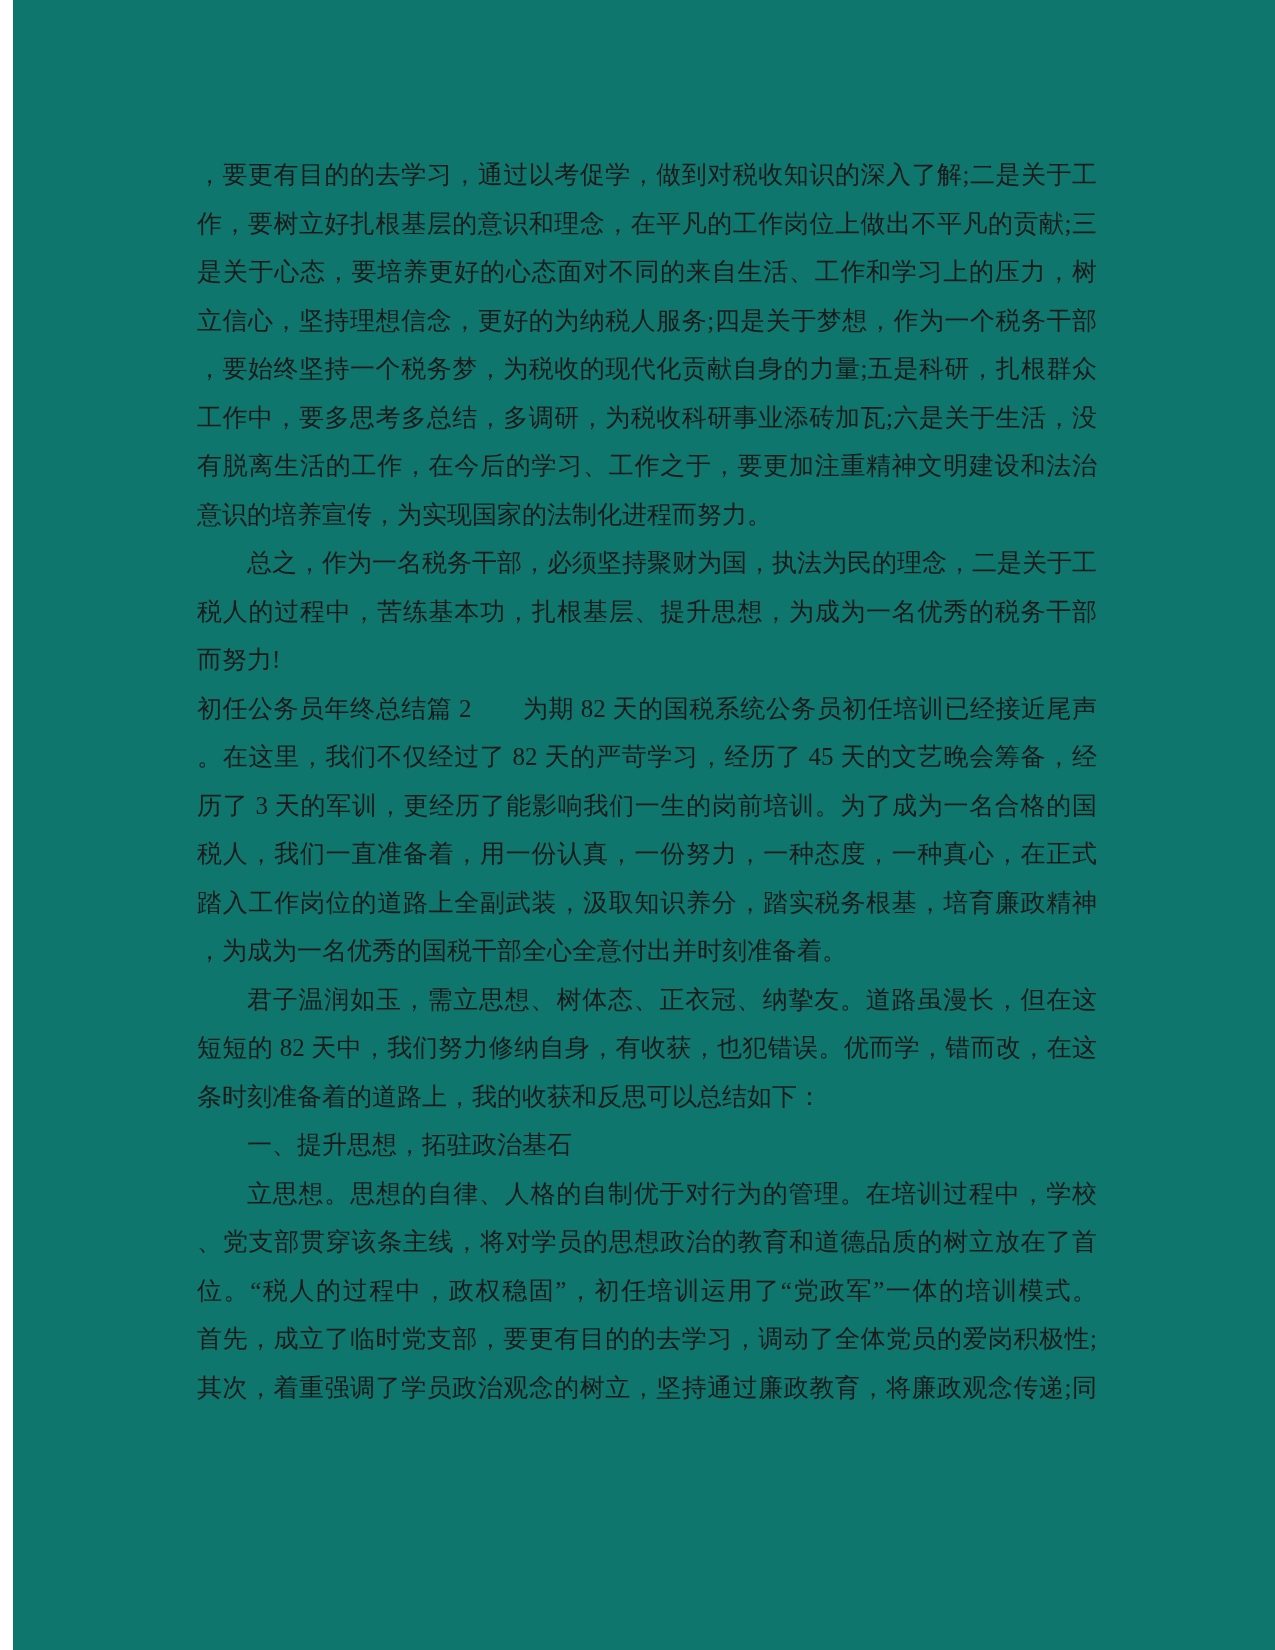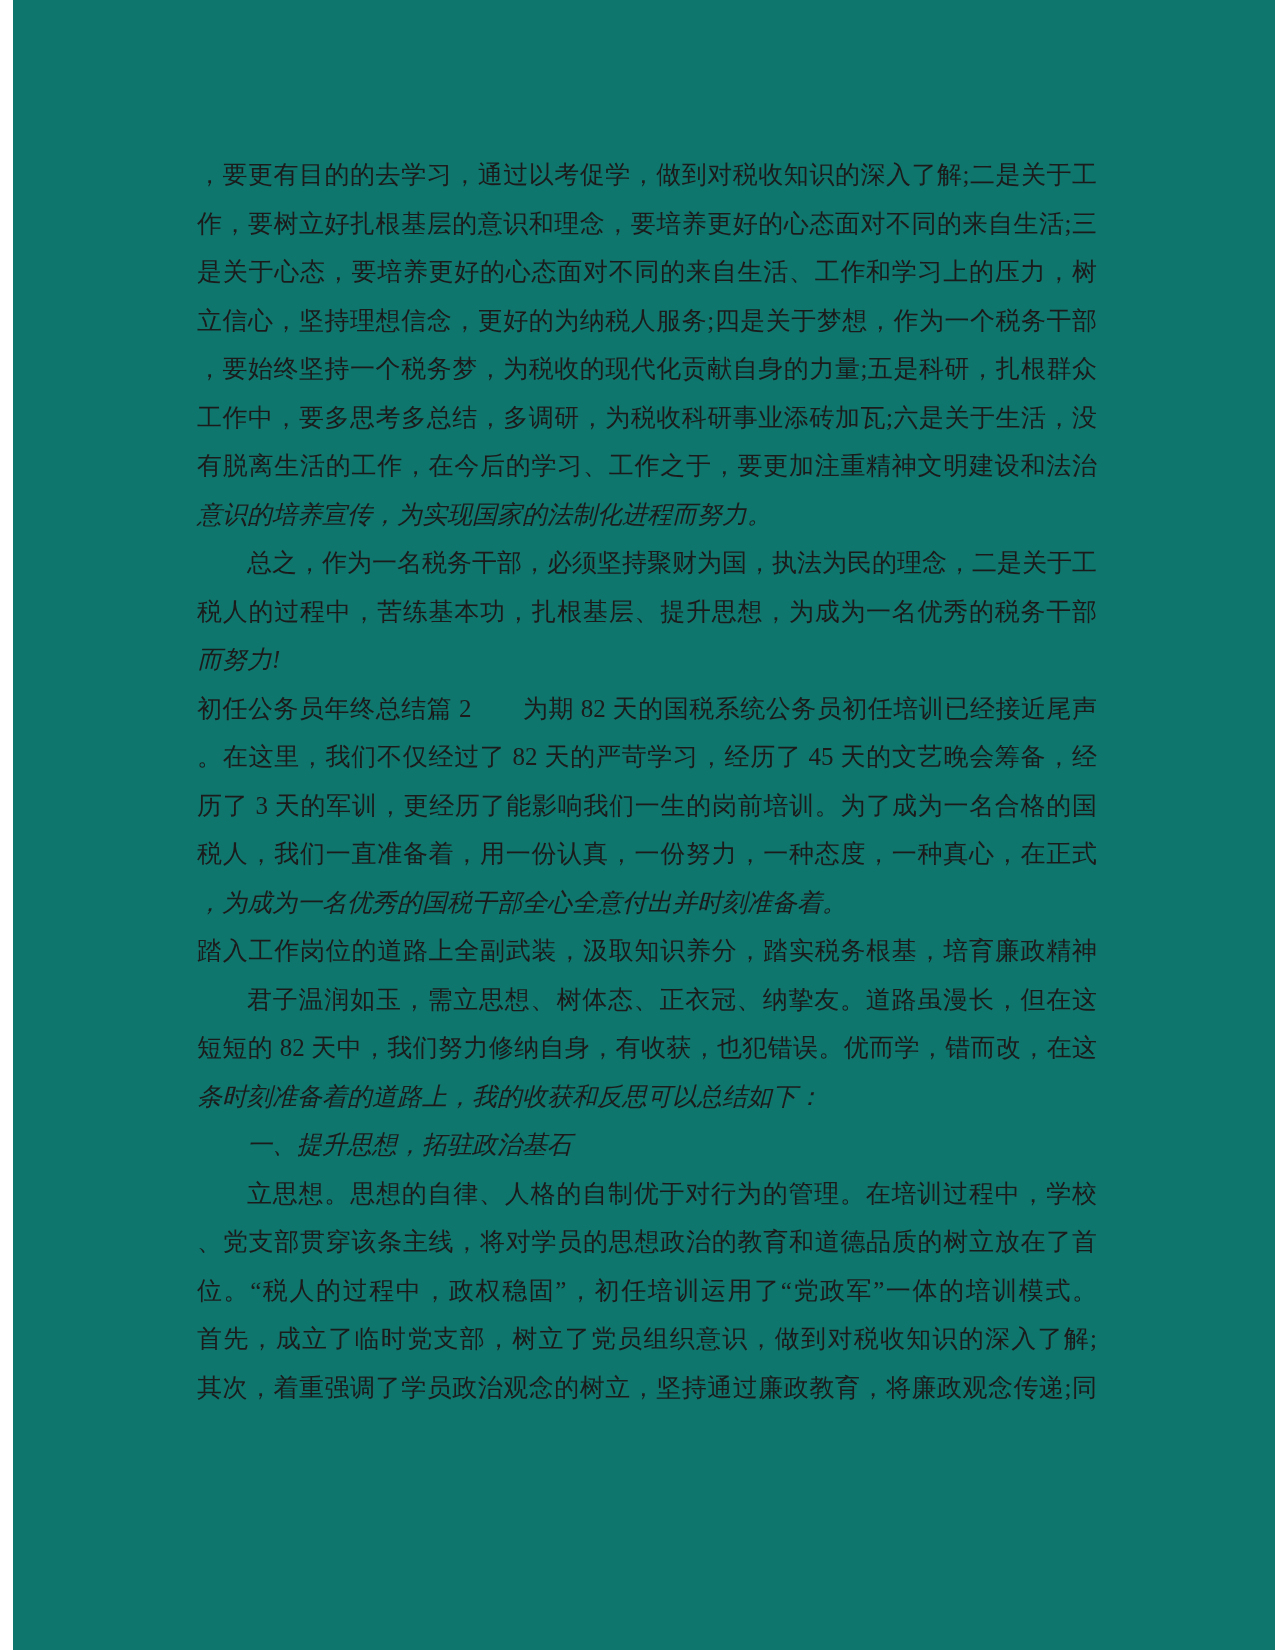--- a/index.html
+++ b/index.html
@@ -40,63 +40,62 @@
   .line {
     text-align: justify;
     text-align-last: justify;
     white-space: normal;
     height: 48.5px;
     overflow: visible;
   }
   .line.para-end {
     text-align: center;
     text-align-last: left;
-    font-style: italic;
   }
   .line.first-indent {
     text-indent: 2em;
   }
 </style>
 </head>
 <body>
 
 <div class="page">
   <div class="doc-body" style="color: rgb(27, 27, 27);">
       <div class="paragraph">
         <div class="line">，要更有目的的去学习，通过以考促学，做到对税收知识的深入了解;二是关于工</div>
-        <div class="line">作，要树立好扎根基层的意识和理念，要培养更好的心态面对不同的来自生活;三</div>
+        <div class="line">作，要树立好扎根基层的意识和理念，在平凡的工作岗位上做出不平凡的贡献;三</div>
         <div class="line">是关于心态，要培养更好的心态面对不同的来自生活、工作和学习上的压力，树</div>
         <div class="line">立信心，坚持理想信念，更好的为纳税人服务;四是关于梦想，作为一个税务干部</div>
         <div class="line">，要始终坚持一个税务梦，为税收的现代化贡献自身的力量;五是科研，扎根群众</div>
         <div class="line">工作中，要多思考多总结，多调研，为税收科研事业添砖加瓦;六是关于生活，没</div>
         <div class="line">有脱离生活的工作，在今后的学习、工作之于，要更加注重精神文明建设和法治</div>
         <div class="line para-end">意识的培养宣传，为实现国家的法制化进程而努力。</div>
       </div>
       <div class="paragraph">
         <div class="line first-indent">总之，作为一名税务干部，必须坚持聚财为国，执法为民的理念，二是关于工</div>
         <div class="line">税人的过程中，苦练基本功，扎根基层、提升思想，为成为一名优秀的税务干部</div>
         <div class="line para-end">而努力!</div>
       </div>
       <div class="paragraph">
         <div class="line">初任公务员年终总结篇 2　　为期 82 天的国税系统公务员初任培训已经接近尾声</div>
         <div class="line">。在这里，我们不仅经过了 82 天的严苛学习，经历了 45 天的文艺晚会筹备，经</div>
         <div class="line">历了 3 天的军训，更经历了能影响我们一生的岗前培训。为了成为一名合格的国</div>
         <div class="line">税人，我们一直准备着，用一份认真，一份努力，一种态度，一种真心，在正式</div>
+        <div class="line">踏入工作岗位的道路上全副武装，汲取知识养分，踏实税务根基，培育廉政精神</div>
         <div class="line para-end">，为成为一名优秀的国税干部全心全意付出并时刻准备着。</div>
-        <div class="line">踏入工作岗位的道路上全副武装，汲取知识养分，踏实税务根基，培育廉政精神</div>
       </div>
       <div class="paragraph">
         <div class="line first-indent">君子温润如玉，需立思想、树体态、正衣冠、纳挚友。道路虽漫长，但在这</div>
         <div class="line">短短的 82 天中，我们努力修纳自身，有收获，也犯错误。优而学，错而改，在这</div>
         <div class="line para-end">条时刻准备着的道路上，我的收获和反思可以总结如下：</div>
       </div>
       <div class="paragraph">
         <div class="line first-indent para-end">一、提升思想，拓驻政治基石</div>
       </div>
       <div class="paragraph">
         <div class="line first-indent">立思想。思想的自律、人格的自制优于对行为的管理。在培训过程中，学校</div>
         <div class="line">、党支部贯穿该条主线，将对学员的思想政治的教育和道德品质的树立放在了首</div>
         <div class="line">位。“税人的过程中，政权稳固”，初任培训运用了“党政军”一体的培训模式。</div>
-        <div class="line">首先，成立了临时党支部，树立了党员组织意识，做到对税收知识的深入了解;</div>
+        <div class="line">首先，成立了临时党支部，要更有目的的去学习，调动了全体党员的爱岗积极性;</div>
         <div class="line">其次，着重强调了学员政治观念的树立，坚持通过廉政教育，将廉政观念传递;同</div>
       </div>
     </div>
 </div>
 
 </body></html>

